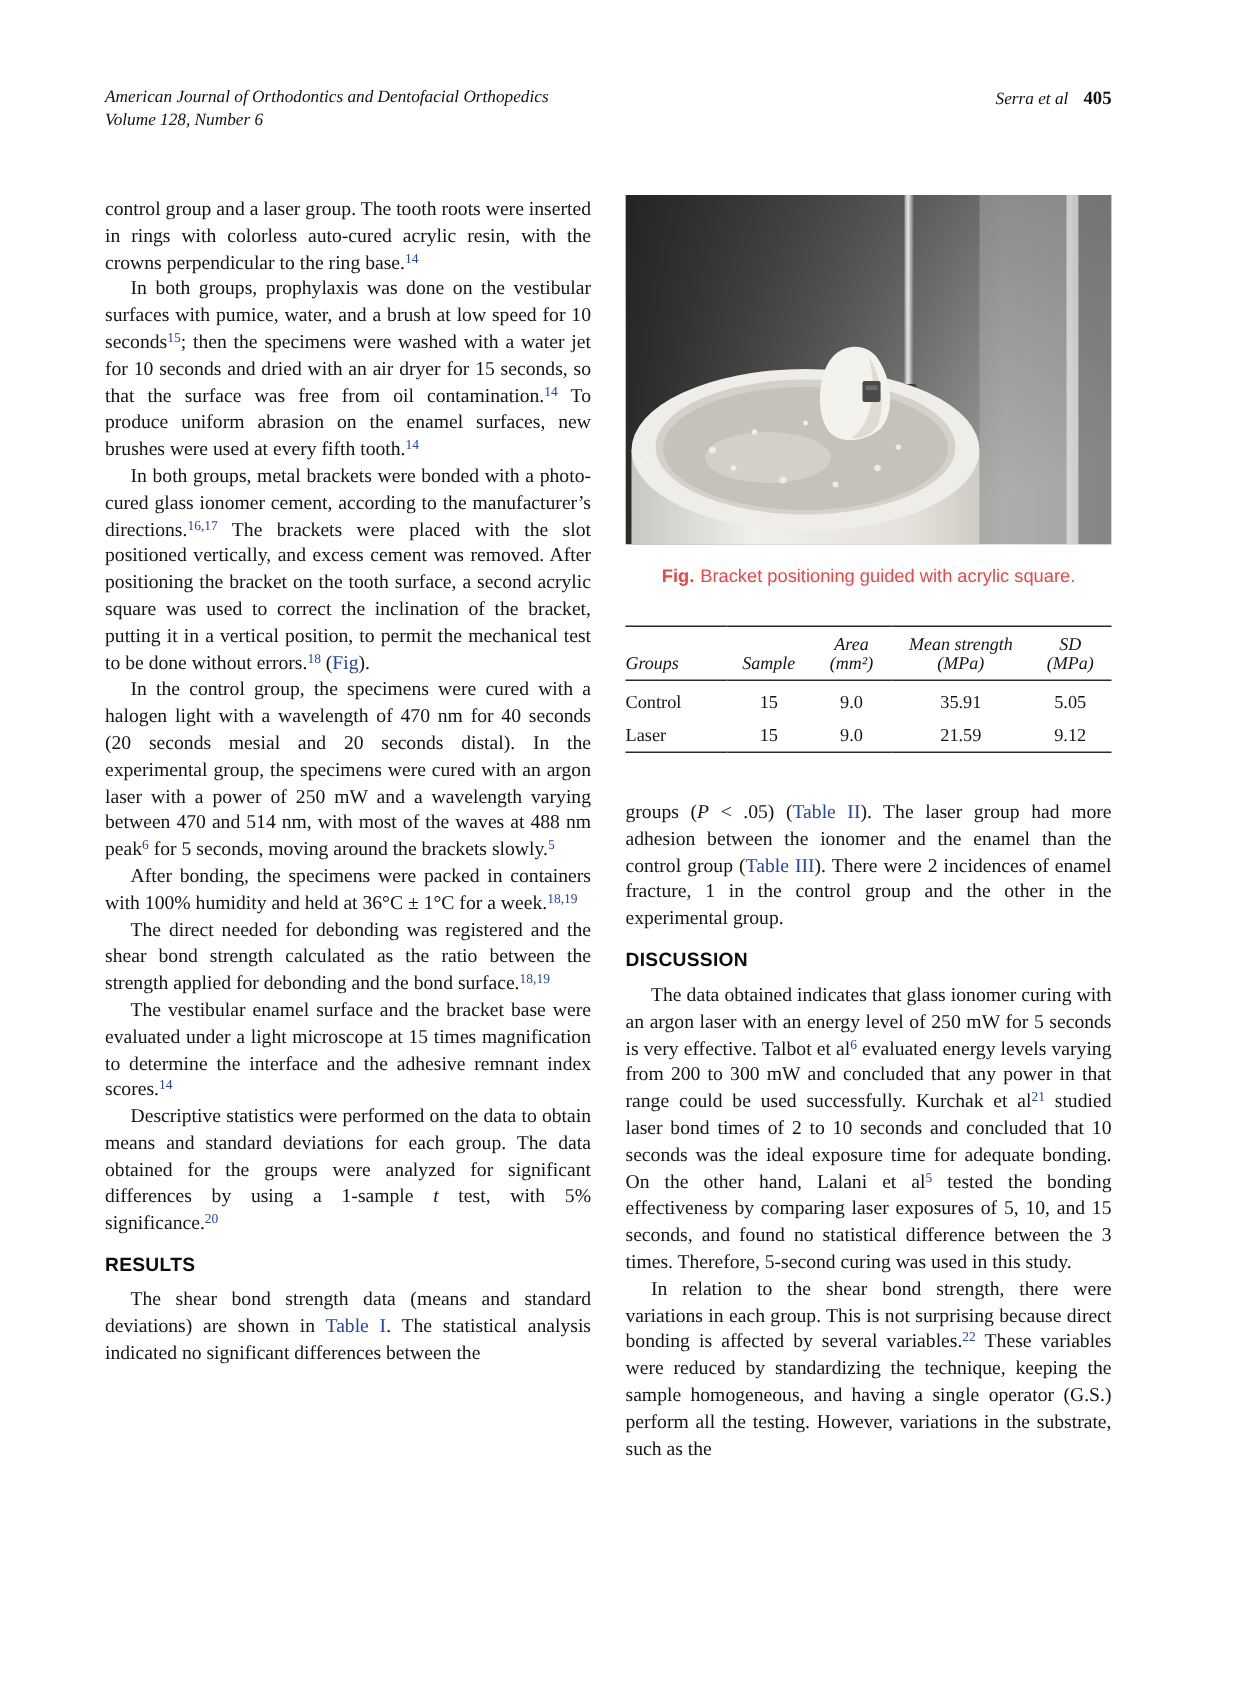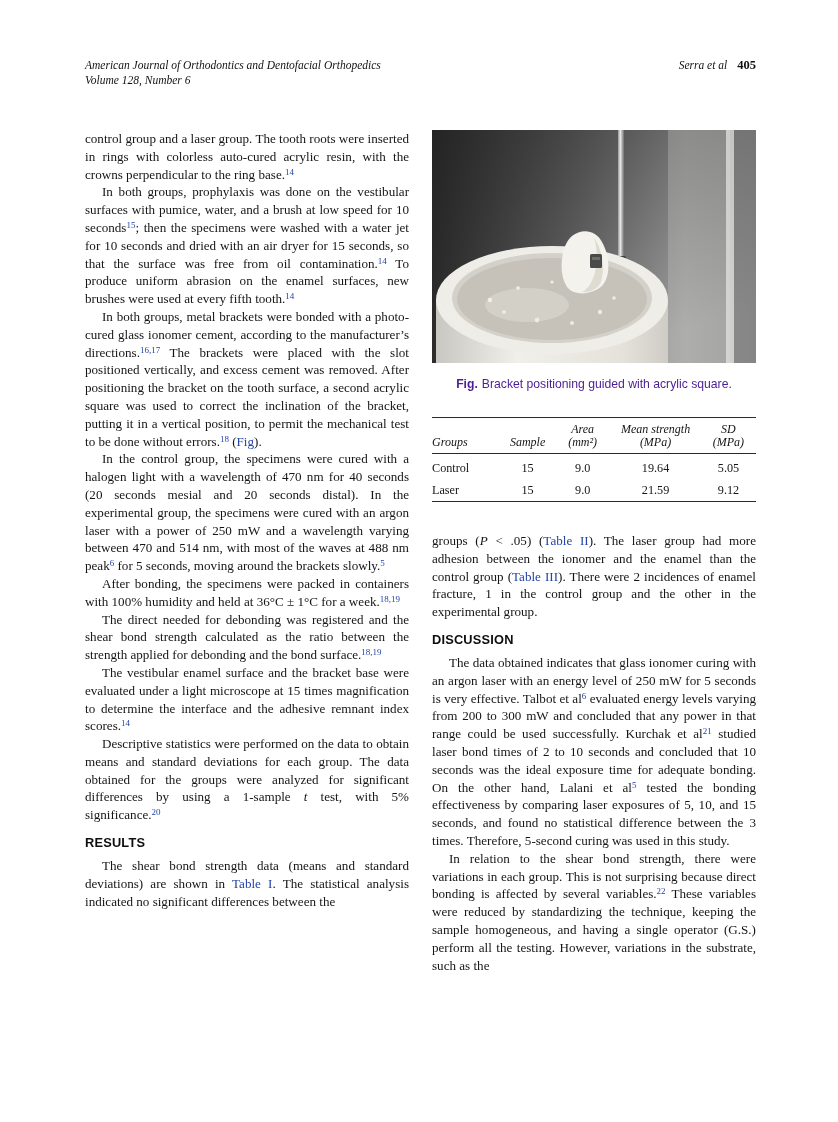--- a/index.html
+++ b/index.html
@@ -9,21 +9,21 @@
     position: relative;
     width: 838px;
     height: 1122px;
     background: #ffffff;
     overflow: hidden;
     font-family: "Liberation Serif", serif;
     color: #151515;
   }
   .content {
     position: absolute;
-    left: 85px;
+    left: 70px;
     top: 58px;
     width: 671px;
   }
   .running-head {
     display: flex;
     justify-content: space-between;
     align-items: flex-start;
     font-style: italic;
     font-size: 11.5px;
     line-height: 14.5px;
@@ -63,21 +63,21 @@
     font-size: 12.8px;
     font-weight: 700;
     letter-spacing: 0.2px;
     margin: 11px 0 7px;
     color: #0d0d0d;
   }
   .photo { width: 324px; height: 233px; line-height: 0; }
   .fig-caption {
     font-family: "Liberation Sans", sans-serif;
     font-size: 12.2px;
-    color: #4c1d95;
+    color: #ef4444;
     text-align: center;
     margin: 14px 0 26px;
   }
   .fig-label { font-weight: 700; margin-right: 4px; }
   .table-caption {
     font-size: 13.1px;
     line-height: 17.8px;
     text-align: justify;
     margin: 0 0 12px;
   }
@@ -226,21 +226,21 @@
                   <div>SD</div>
                   <div>(MPa)</div>
                 </th>
               </tr>
             </thead>
             <tbody>
               <tr>
                 <td class="c0">Control</td>
                 <td class="c1">15</td>
                 <td class="c2">9.0</td>
-                <td class="c3">19.64</td>
+                <td class="c3">35.91</td>
                 <td class="c4">5.05</td>
               </tr>
               <tr>
                 <td class="c0">Laser</td>
                 <td class="c1">15</td>
                 <td class="c2">9.0</td>
                 <td class="c3">21.59</td>
                 <td class="c4">9.12</td>
               </tr>
             </tbody>

